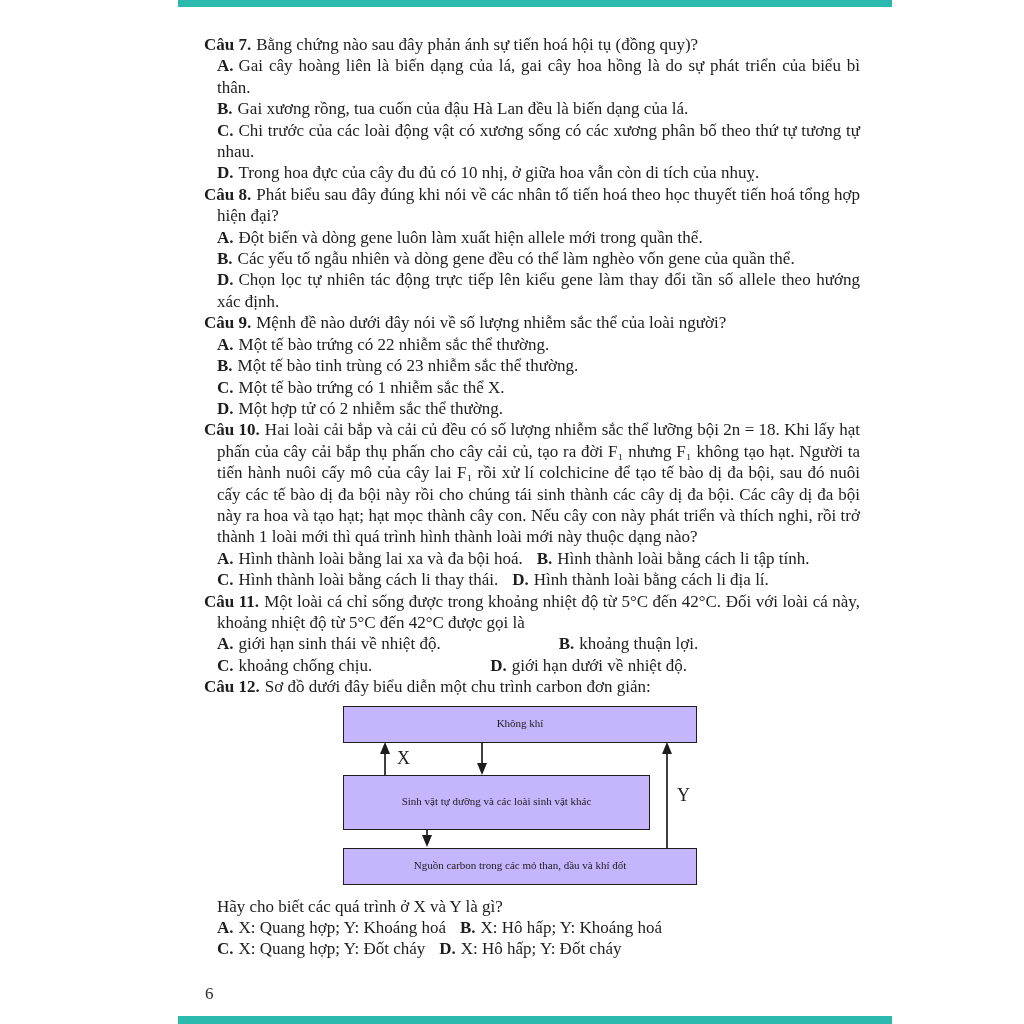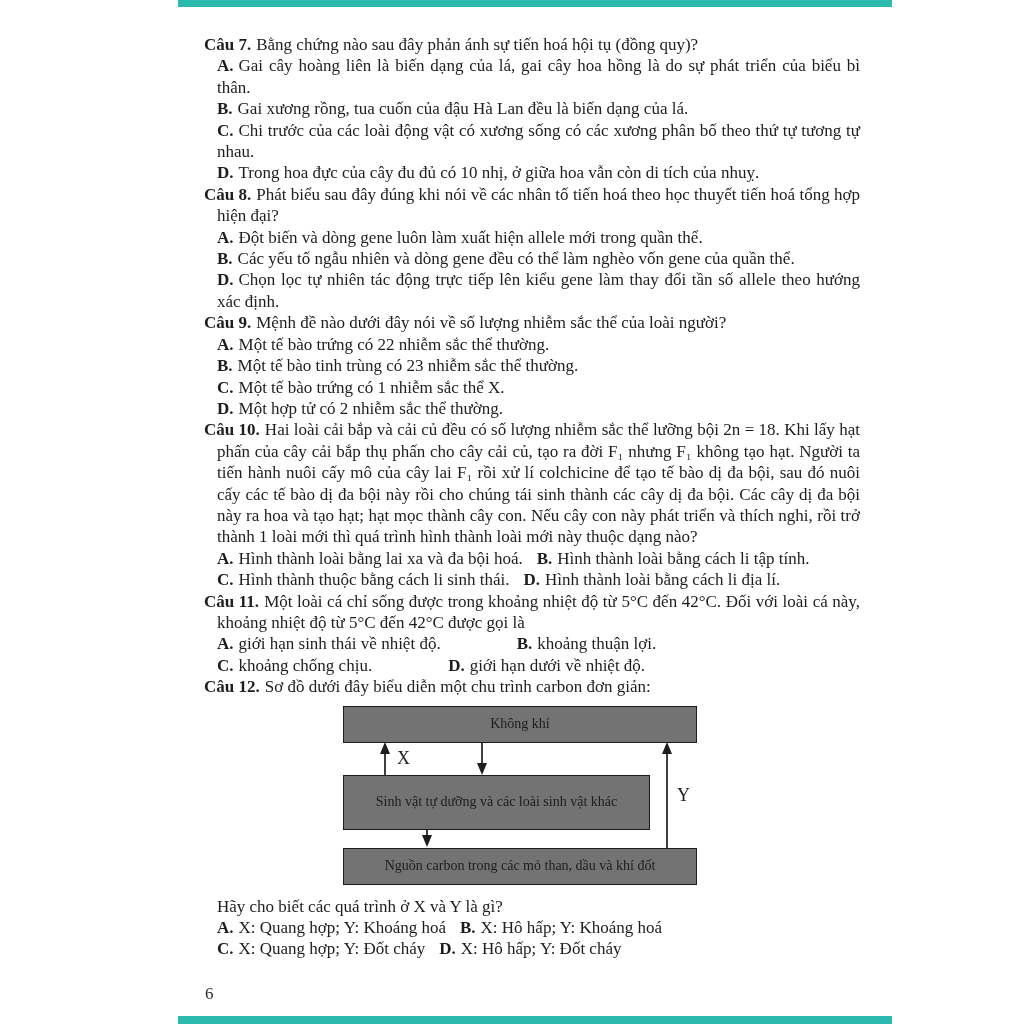--- a/index.html
+++ b/index.html
@@ -27,31 +27,31 @@
   .opt{
     margin-left:13px;text-align:justify;
   }
   .olabel{font-weight:bold;margin-right:5px;}
   .optrow{
     margin-left:13px;
     display:grid;grid-template-columns:max-content 1fr;
   }
   .optrow .opt{margin-left:0;text-align:left;}
   .gap-q10{column-gap:14px;}
-  .gap-q11{column-gap:76px;}
+  .gap-q11{column-gap:118px;}
   .gap-q12{column-gap:14px;}
 
   
   .diagram{
     position:relative;height:182px;margin-top:8px;margin-bottom:8px;
   }
   .dbox{
-    position:absolute;border:1.4px solid #1d1d1d;background:#737373;
+    position:absolute;border:1.4px solid #1d1d1d;background:#c4b5fd;
     display:flex;align-items:center;justify-content:center;
-    font-size:14px;box-sizing:border-box;text-align:right;
+    font-size:11px;box-sizing:border-box;text-align:right;
   }
   .dbox.top{left:139px;top:0;width:354px;height:37px;}
   .dbox.mid{left:139px;top:69px;width:307px;height:55px;}
   .dbox.bot{left:139px;top:142px;width:354px;height:37px;}
   .dlabel{position:absolute;font-size:18px;}
   .dlabel.x{left:193px;top:42px;}
   .dlabel.y{left:473px;top:79px;}
   .arrows{position:absolute;left:0;top:0;width:660px;height:182px;}
 
   .pagenum{
@@ -89,21 +89,21 @@
     <p class="opt"><b class="olabel">D.</b><span>Một hợp tử có 2 nhiễm sắc thể thường.</span></p>
   </section>
 
   <section>
     <p class="qhead"><b class="qlabel">Câu 10.</b><span>Hai loài cải bắp và cải củ đều có số lượng nhiễm sắc thể lưỡng bội 2n = 18. Khi lấy hạt phấn của cây cải bắp thụ phấn cho cây cải củ, tạo ra đời F₁ nhưng F₁ không tạo hạt. Người ta tiến hành nuôi cấy mô của cây lai F₁ rồi xử lí colchicine để tạo tế bào dị đa bội, sau đó nuôi cấy các tế bào dị đa bội này rồi cho chúng tái sinh thành các cây dị đa bội. Các cây dị đa bội này ra hoa và tạo hạt; hạt mọc thành cây con. Nếu cây con này phát triển và thích nghi, rồi trở thành 1 loài mới thì quá trình hình thành loài mới này thuộc dạng nào?</span></p>
     <div class="optrow gap-q10">
       <p class="opt"><b class="olabel">A.</b><span>Hình thành loài bằng lai xa và đa bội hoá.</span></p>
       <p class="opt"><b class="olabel">B.</b><span>Hình thành loài bằng cách li tập tính.</span></p>
     </div>
     <div class="optrow gap-q10">
-      <p class="opt"><b class="olabel">C.</b><span>Hình thành thuộc bằng cách li sinh thái.</span></p>
+      <p class="opt"><b class="olabel">C.</b><span>Hình thành loài bằng cách li thay thái.</span></p>
       <p class="opt"><b class="olabel">D.</b><span>Hình thành loài bằng cách li địa lí.</span></p>
     </div>
   </section>
 
   <section>
     <p class="qhead"><b class="qlabel">Câu 11.</b><span>Một loài cá chỉ sống được trong khoảng nhiệt độ từ 5°C đến 42°C. Đối với loài cá này, khoảng nhiệt độ từ 5°C đến 42°C được gọi là</span></p>
     <div class="optrow gap-q11">
       <p class="opt"><b class="olabel">A.</b><span>giới hạn sinh thái về nhiệt độ.</span></p>
       <p class="opt"><b class="olabel">B.</b><span>khoảng thuận lợi.</span></p>
     </div>

